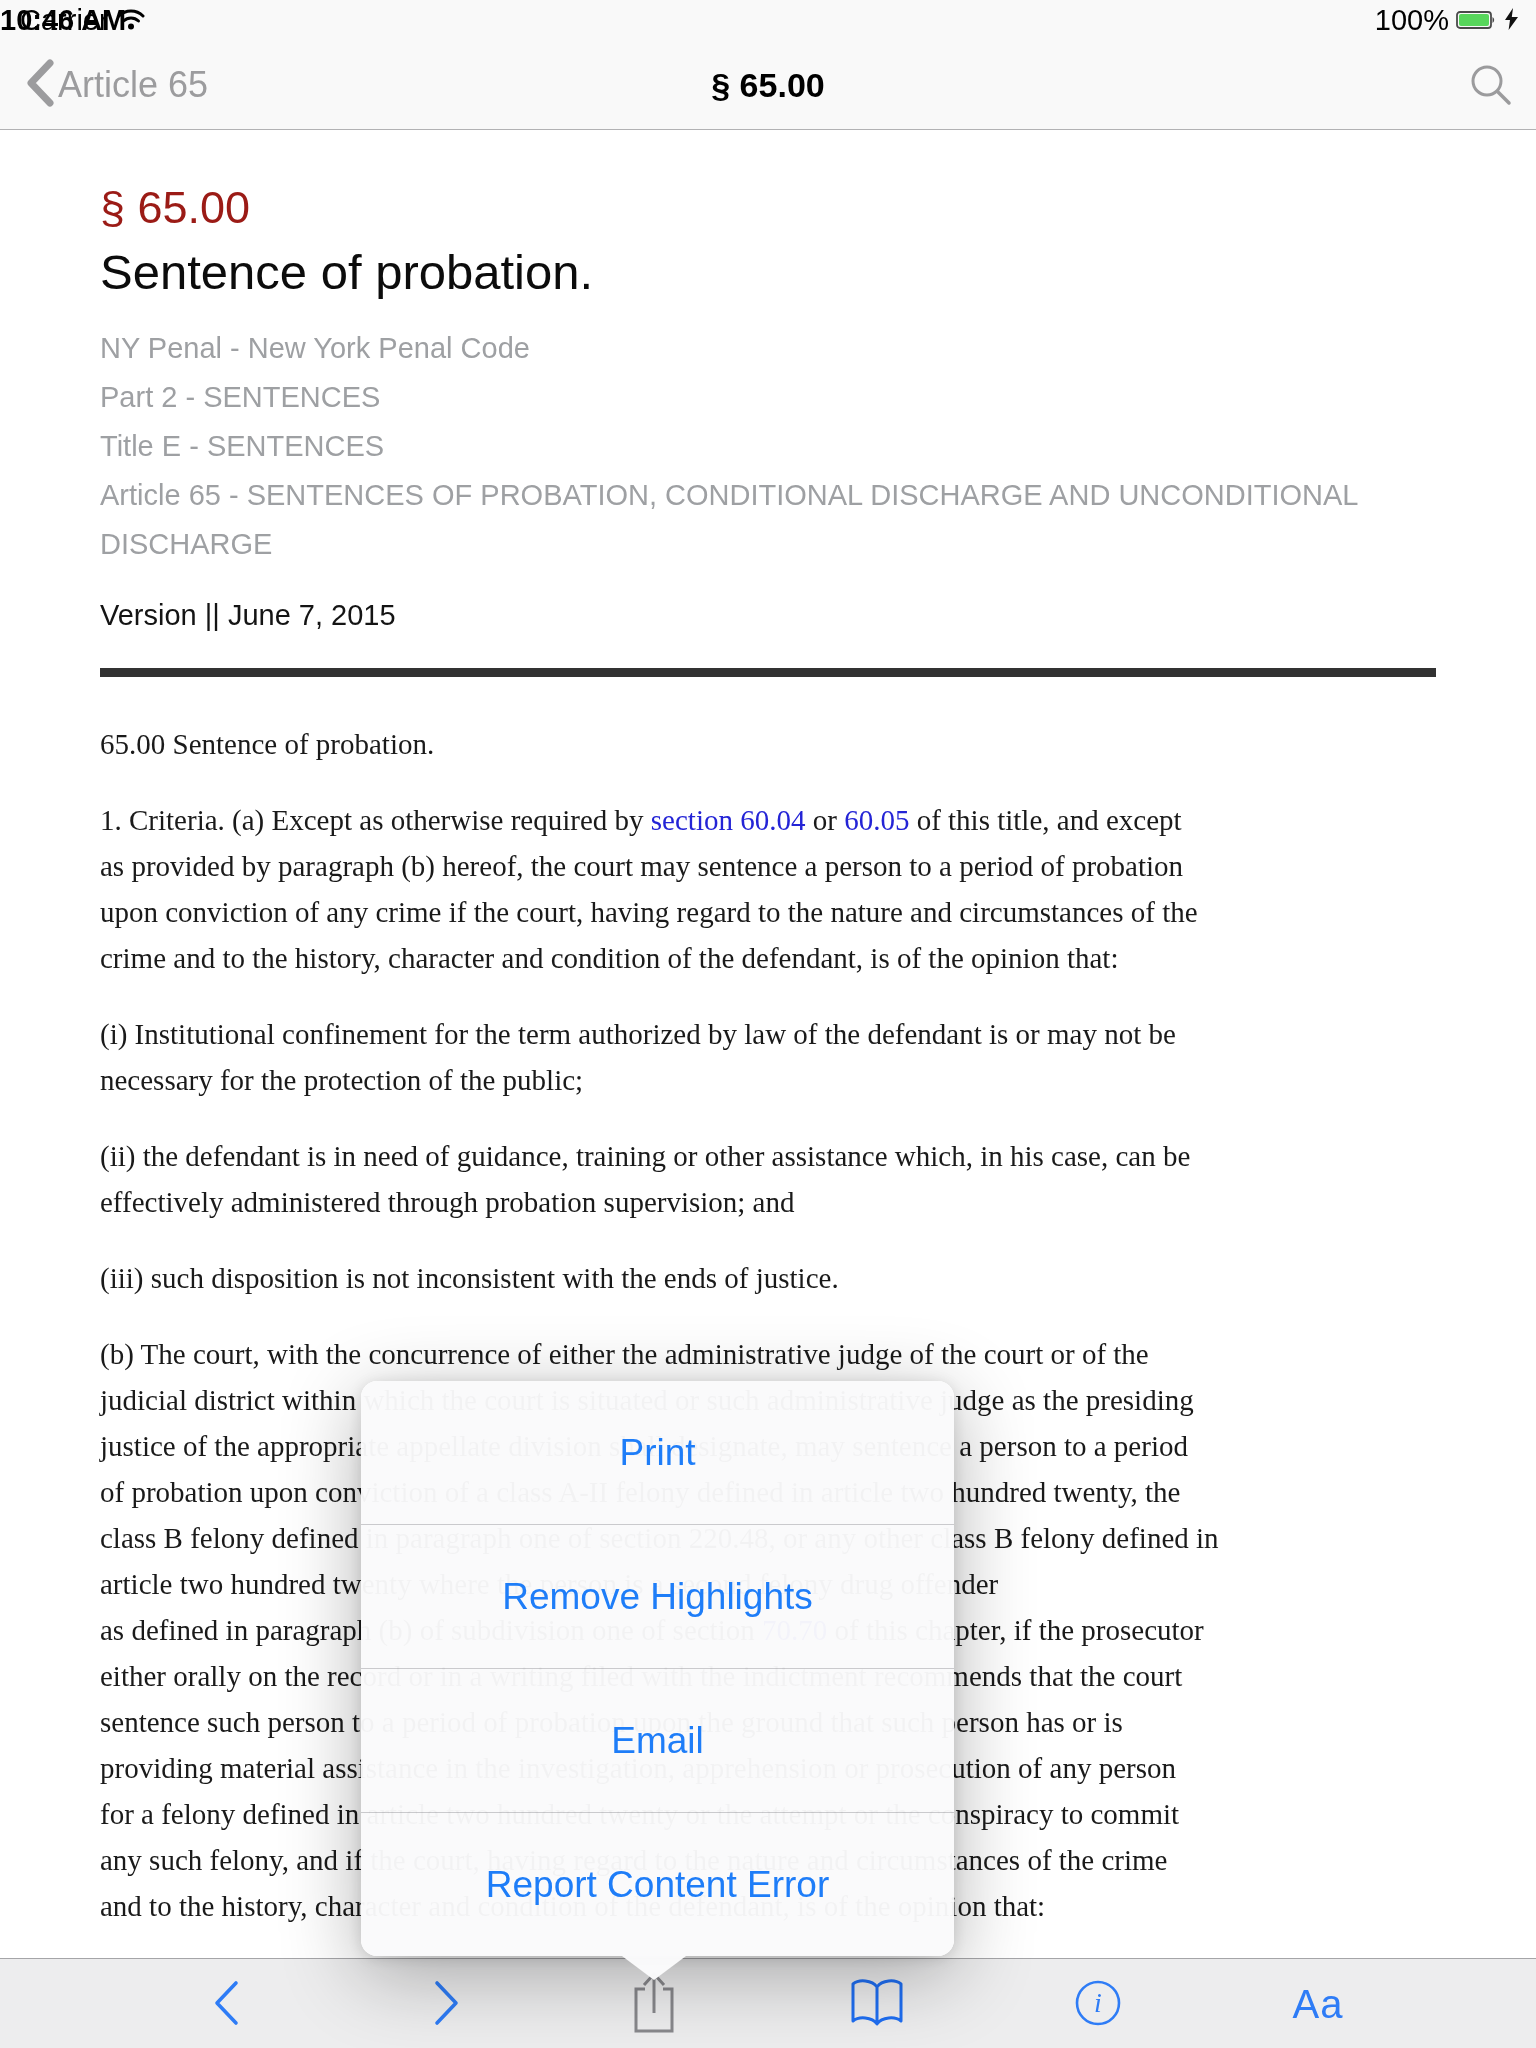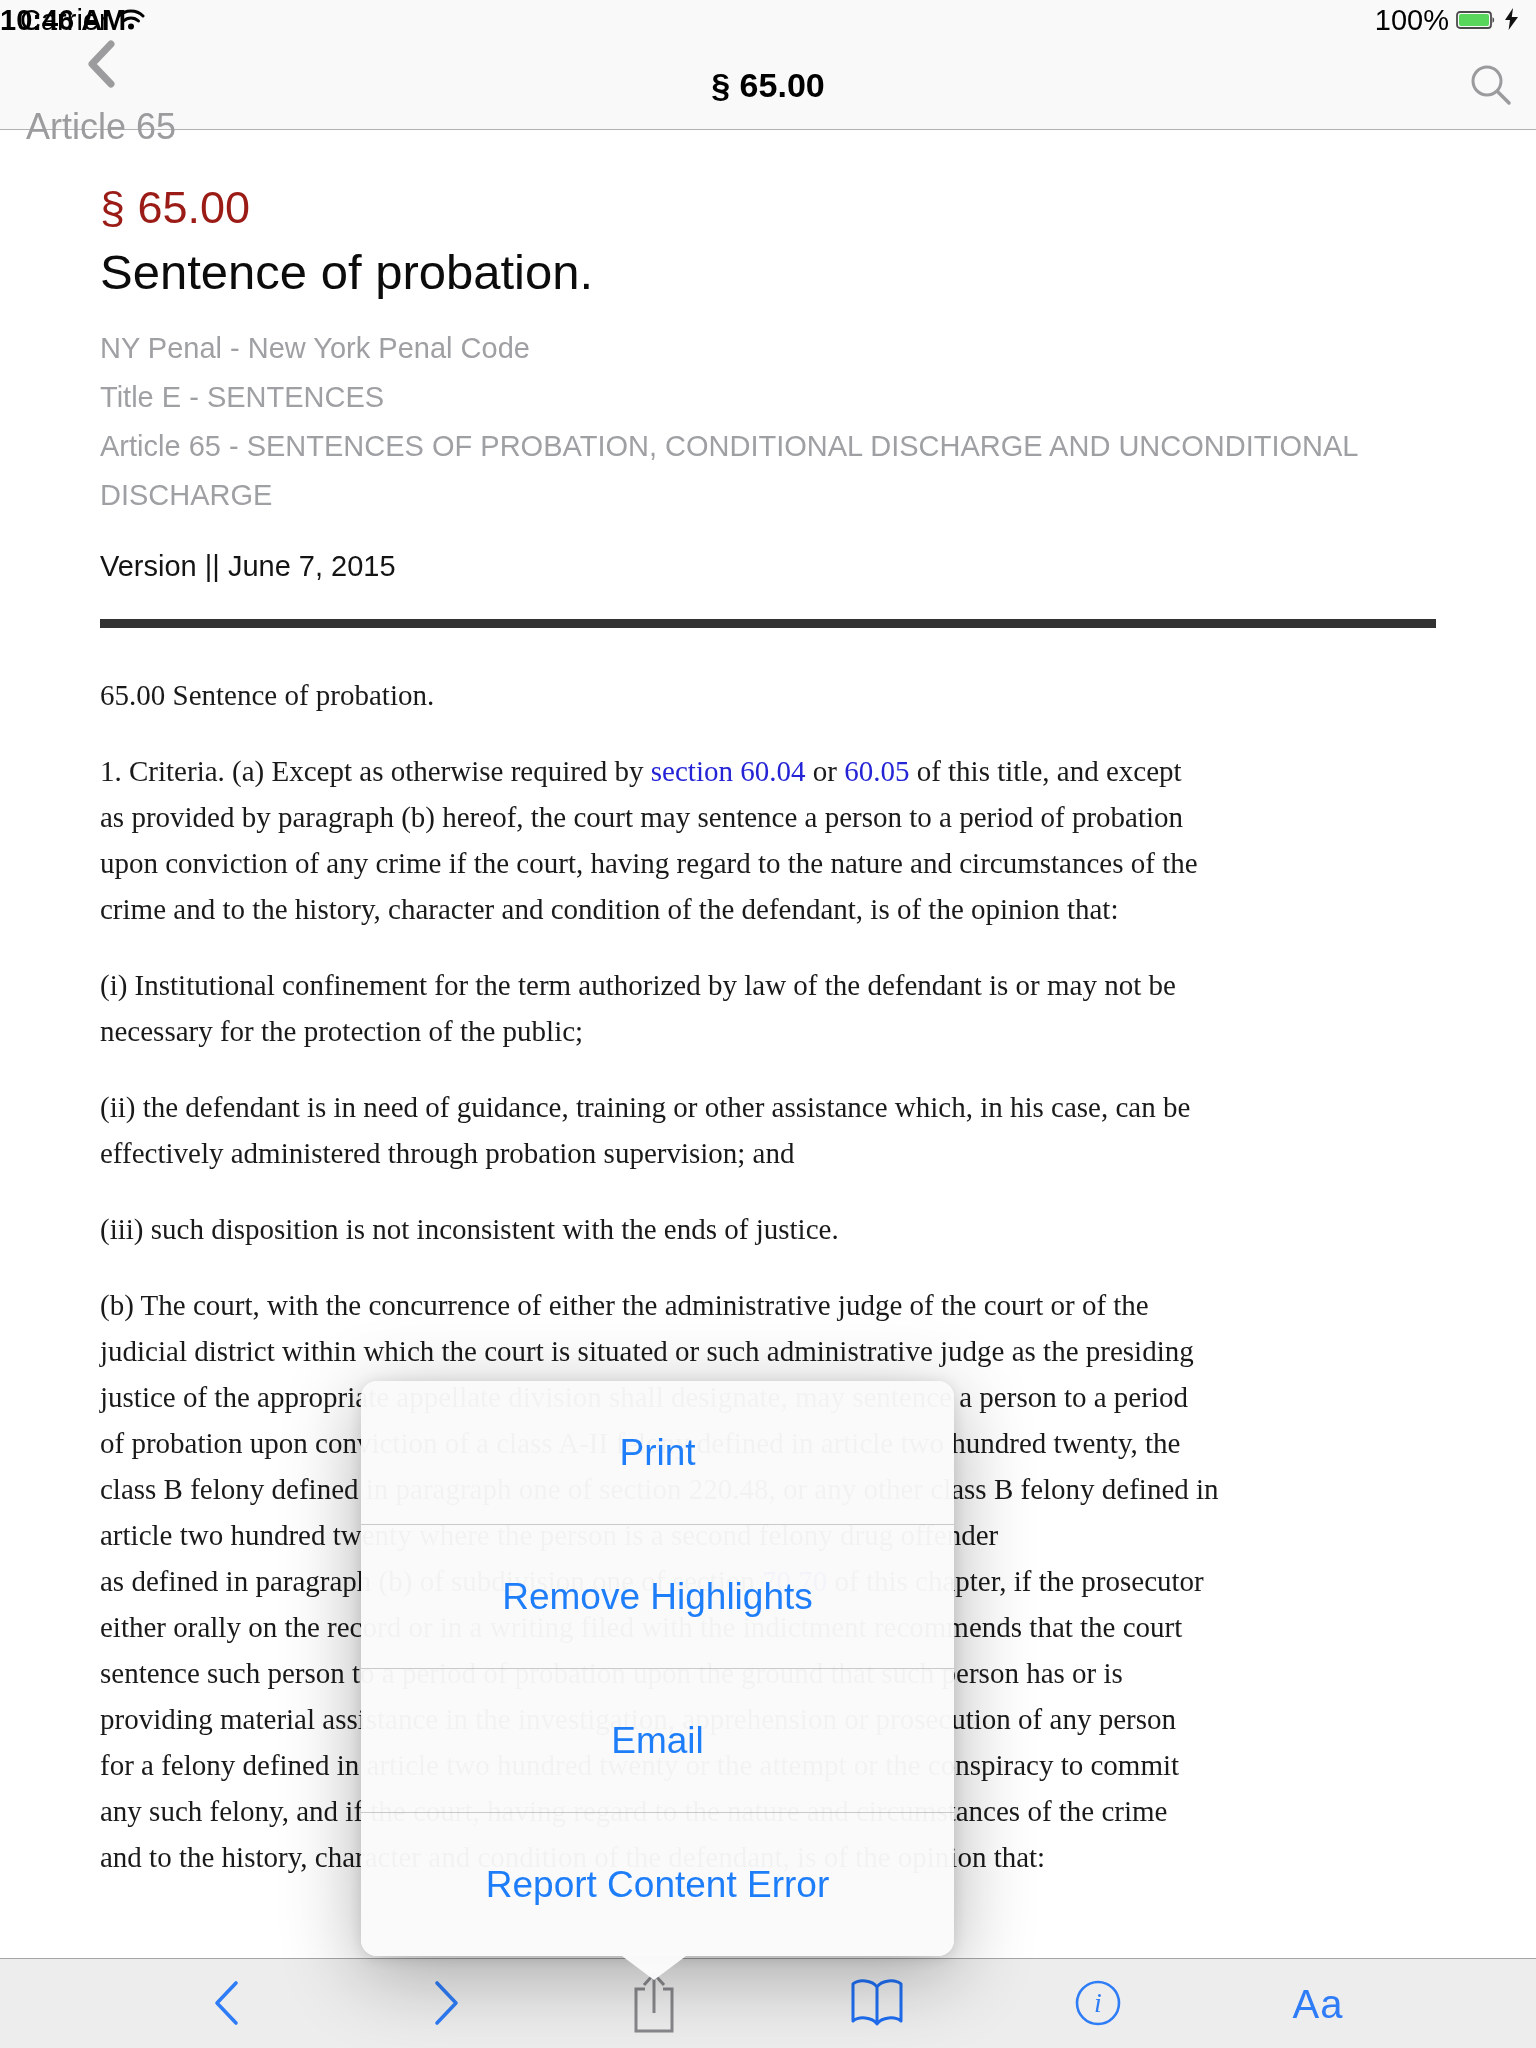--- a/index.html
+++ b/index.html
@@ -17,21 +17,21 @@
   .status-left { position:absolute; left:20px; top:0; height:40px; display:flex; align-items:center; gap:8px; }
   .status-time { position:absolute; left:0; right:16px; text-align:left; font-weight:700; }
   .status-right { position:absolute; right:18px; top:0; height:40px; display:flex; align-items:center; gap:7px; }
   
   .nav-bar {
     position:absolute; top:40px; left:0; width:1536px; height:90px;
     background:#f9f9f9; border-bottom:1px solid #b2b2b4;
   }
   .back-button {
     position:absolute; left:26px; top:0; height:90px;
-    display:flex; align-items:center; gap:14px; cursor:default;flex-direction:column;
+    display:flex; align-items:center; gap:4px; cursor:default;
   }
   .back-label { font-size:36px; color:#9c9c9e; }
   .nav-title {
     position:absolute; left:0; right:0; top:0; height:90px;
     display:flex; align-items:center; justify-content:center;
     font-size:34px; font-weight:700; color:#000;
   }
   .search-button { position:absolute; right:22px; top:22px; width:46px; height:46px; }
   
   .content { position:absolute; top:130px; left:100px; width:1336px; }
@@ -126,20 +126,21 @@
       </svg>
     </span>
   </div>
 </div>
 
 <div class="content">
   <div class="section-number">§ 65.00</div>
   <div class="article-title">Sentence of probation.</div>
   <div class="meta">
     <div>NY Penal - New York Penal Code</div>
+    <div>Part 2 - SENTENCES</div>
     <div>Title E - SENTENCES</div>
     <div>Article 65 - SENTENCES OF PROBATION, CONDITIONAL DISCHARGE AND UNCONDITIONAL DISCHARGE</div>
   </div>
   <div class="version">Version || June 7, 2015</div>
   <hr class="rule">
   <div class="article-body">
     <p><span>65.00 Sentence of probation.</span></p>
     <p><span>1. Criteria. (a) Except as otherwise required by </span><a class="statute-link">section 60.04</a><span> or </span><a class="statute-link">60.05</a><span> of this title, and except
 as provided by paragraph (b) hereof, the court may sentence a person to a period of probation
 upon conviction of any crime if the court, having regard to the nature and circumstances of the

